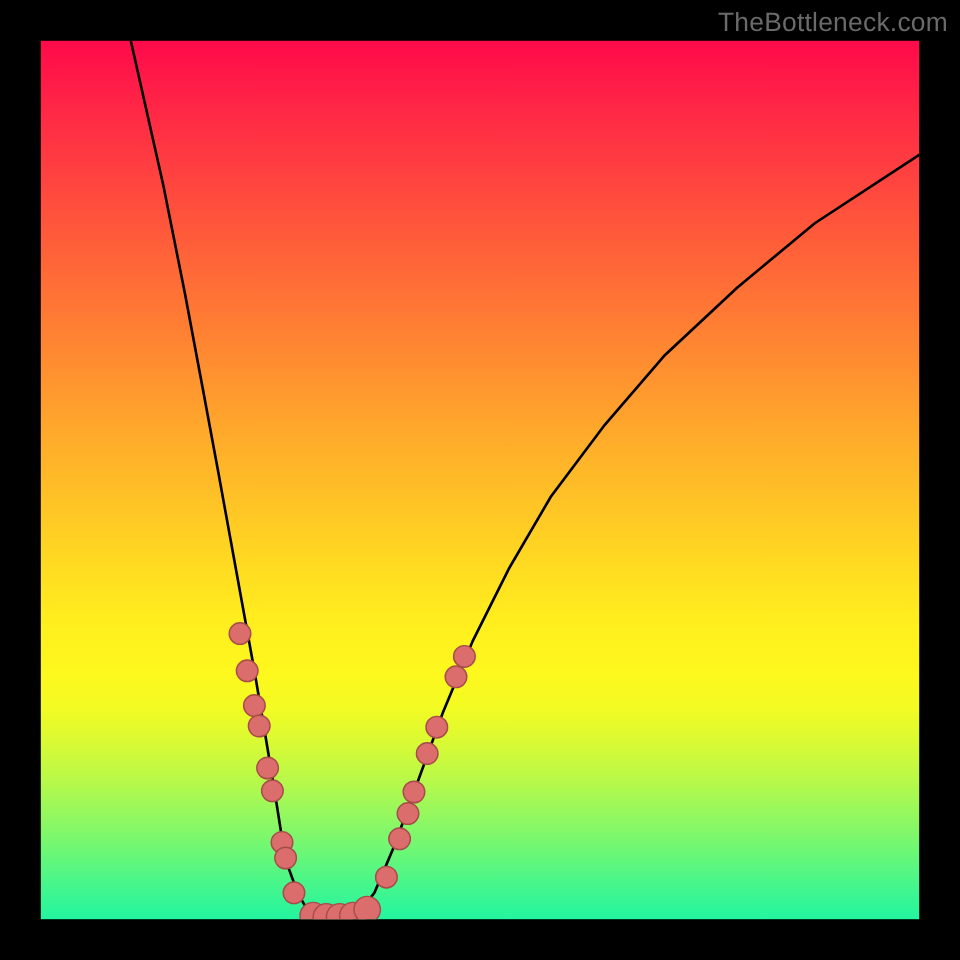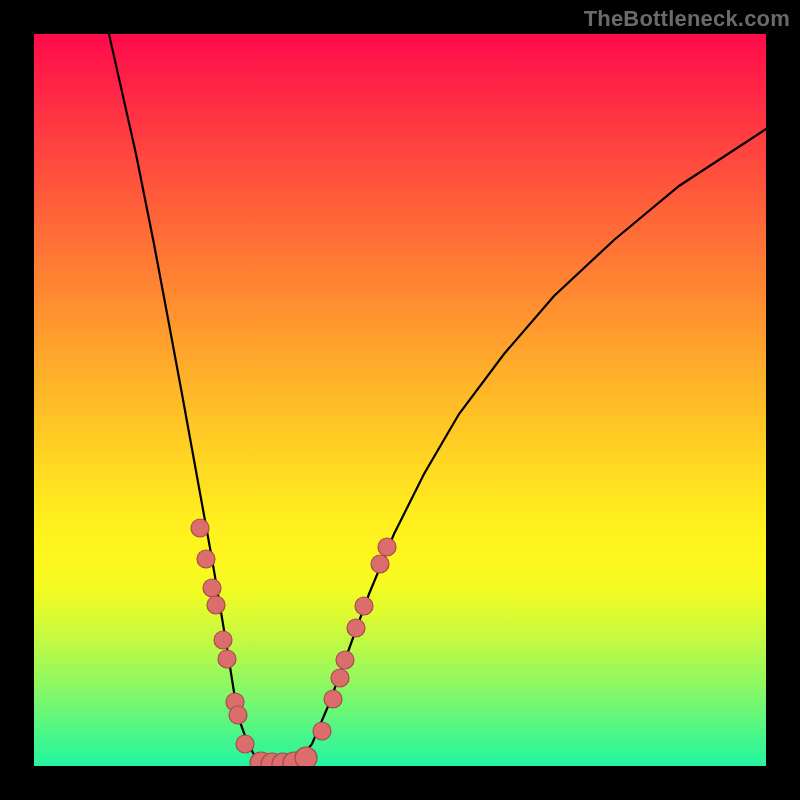--- a/index.html
+++ b/index.html
@@ -35,21 +35,21 @@
       #23f59f 100%
     );
   }
   .watermark {
     position: absolute;
     top: 6px;
     right: 10px;
     color: #6a6a6a;
     font-size: 22px;
     letter-spacing: 0.2px;
-    font-weight: 700;
+    font-weight: 400;
     user-select: none;
   }
   svg.plot {
     position: absolute;
     left: 0;
     top: 0;
     width: 732px;
     height: 732px;
     display: block;
   }

